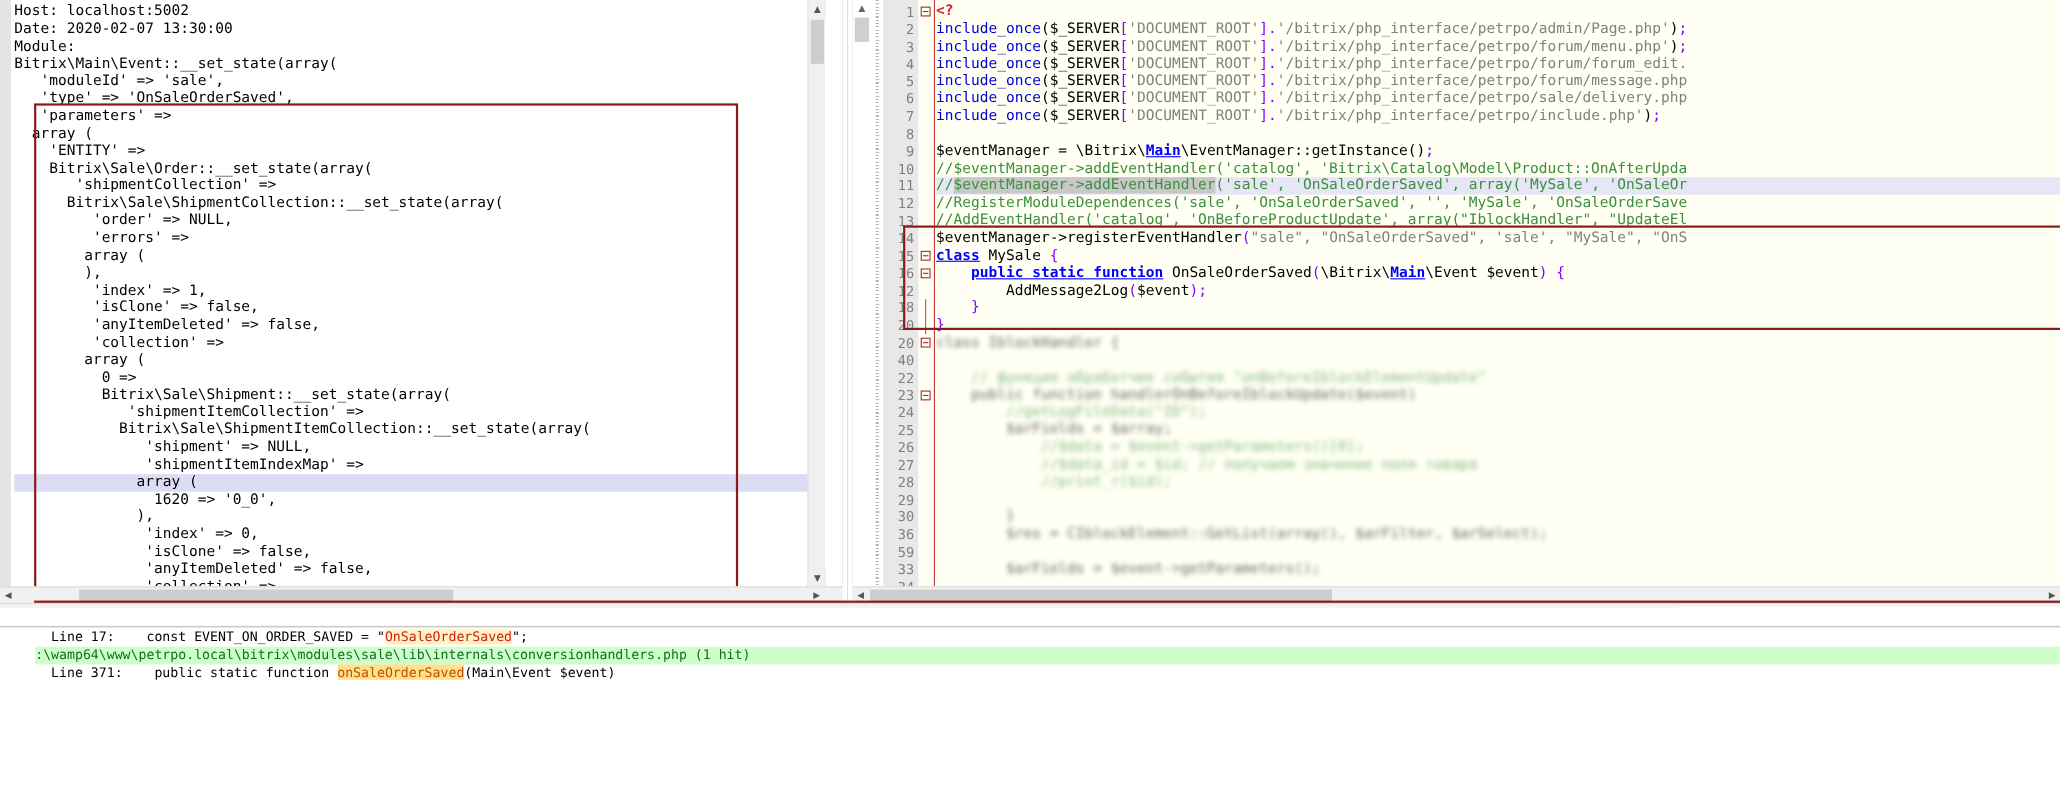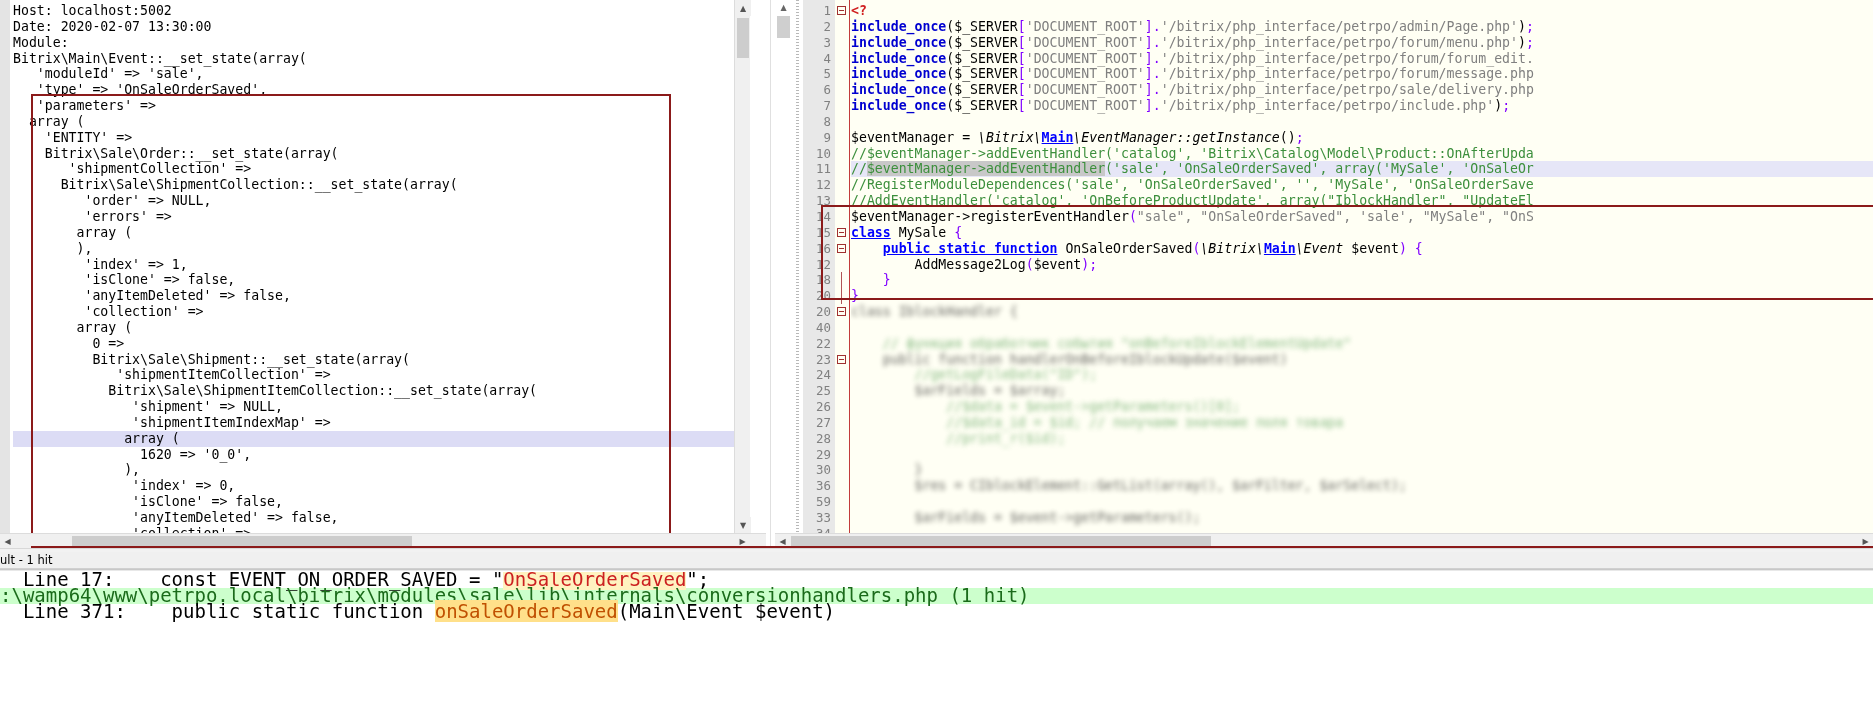--- a/index.html
+++ b/index.html
@@ -196,28 +196,28 @@
     font-family: "DejaVu Sans Mono", monospace;
     font-size: 13.2px;
     line-height: 15.85px;
     white-space: pre;
     overflow: hidden;
   }
   .cline { height: 15.85px; white-space: pre; color: #000; }
   .cline.sel-line { background: #e6e6f7; }
   .cline.blur { filter: blur(2.4px); opacity: 0.62; }
 
-  .tk-kw   { color: #0000d0; font-weight: bold; text-align: center; }
+  .tk-kw   { color: #0000d0; font-weight: normal; text-align: center; }
   .tk-kw2  { color: #0000ff; font-weight: bold; text-decoration: underline; }
   .tk-str  { color: #808080; }
   .tk-cmt  { color: #3c8f3c; }
   .tk-var  { color: #000000; }
   .tk-br   { color: #8000ff; }
   .tk-tag  { color: #d02020; font-weight: bold; }
-  .tk-ns   { color: #000000; font-style: italic; }
+  .tk-ns   { color: #000000; }
   .tk-plain{ color: #000000; }
   .tk-selword { background: #c8c8c8; text-align: right; }
 
   
   #right-annot-rect {
     position: absolute;
     left: 46px; top: 205px;
     width: 1060px; height: 95px;
     border: 2px solid #8b1a1a;
     border-right: none;
@@ -287,24 +287,25 @@
     width: 1873px; height: 2px;
     border-top: 1px solid #c8c8c8;
     border-bottom: 1px solid #e8e8e8;
     background: #f8f8f8;
   }
   #results-list {
     position: absolute;
     left: 0; top: 20px;
     width: 1873px; height: 156px;
     font-family: "DejaVu Sans Mono", monospace;
-    font-size: 19px;
+    font-size: 12px;
     line-height: 15.85px;
     white-space: pre;
     overflow: hidden;
+    padding-left: 32px;
   }
   .rline { height: 15.85px; white-space: pre; color: #000000; }
   .rline.filerow { background: #ccffcc; color: #1a6b1a; }
   .r-code { color: #000000; }
   .r-hit-red { background: #fff2c0; color: #cc2020; }
   .r-hit-orange { background: #ffe08a; color: #c05000; }
 </style>
 </head>
 <body>
 
@@ -434,20 +435,17 @@
       <div class="arrow l">◀</div>
       <div class="thumb"></div>
       <div class="arrow r">▶</div>
     </div>
   </div>
 
   <div id="bottom-sep"></div>
   <div id="red-hline"></div>
 
   <div id="results-panel">
-    <div id="results-tabbar">
-      <span id="results-tab-label">ult - 1 hit</span>
-    </div>
     <div id="results-divider"></div>
     <div id="results-list"><div class="rline"><span class="r-code">  Line 17:    const EVENT_ON_ORDER_SAVED = "</span><span class="r-hit-red">OnSaleOrderSaved</span><span class="r-code">";</span></div><div class="rline filerow">:\wamp64\www\petrpo.local\bitrix\modules\sale\lib\internals\conversionhandlers.php (1 hit)</div><div class="rline"><span class="r-code">  Line 371:    public static function </span><span class="r-hit-orange">onSaleOrderSaved</span><span class="r-code">(Main\Event $event)</span></div></div>
   </div>
 
 </div>
 
 </body></html>

